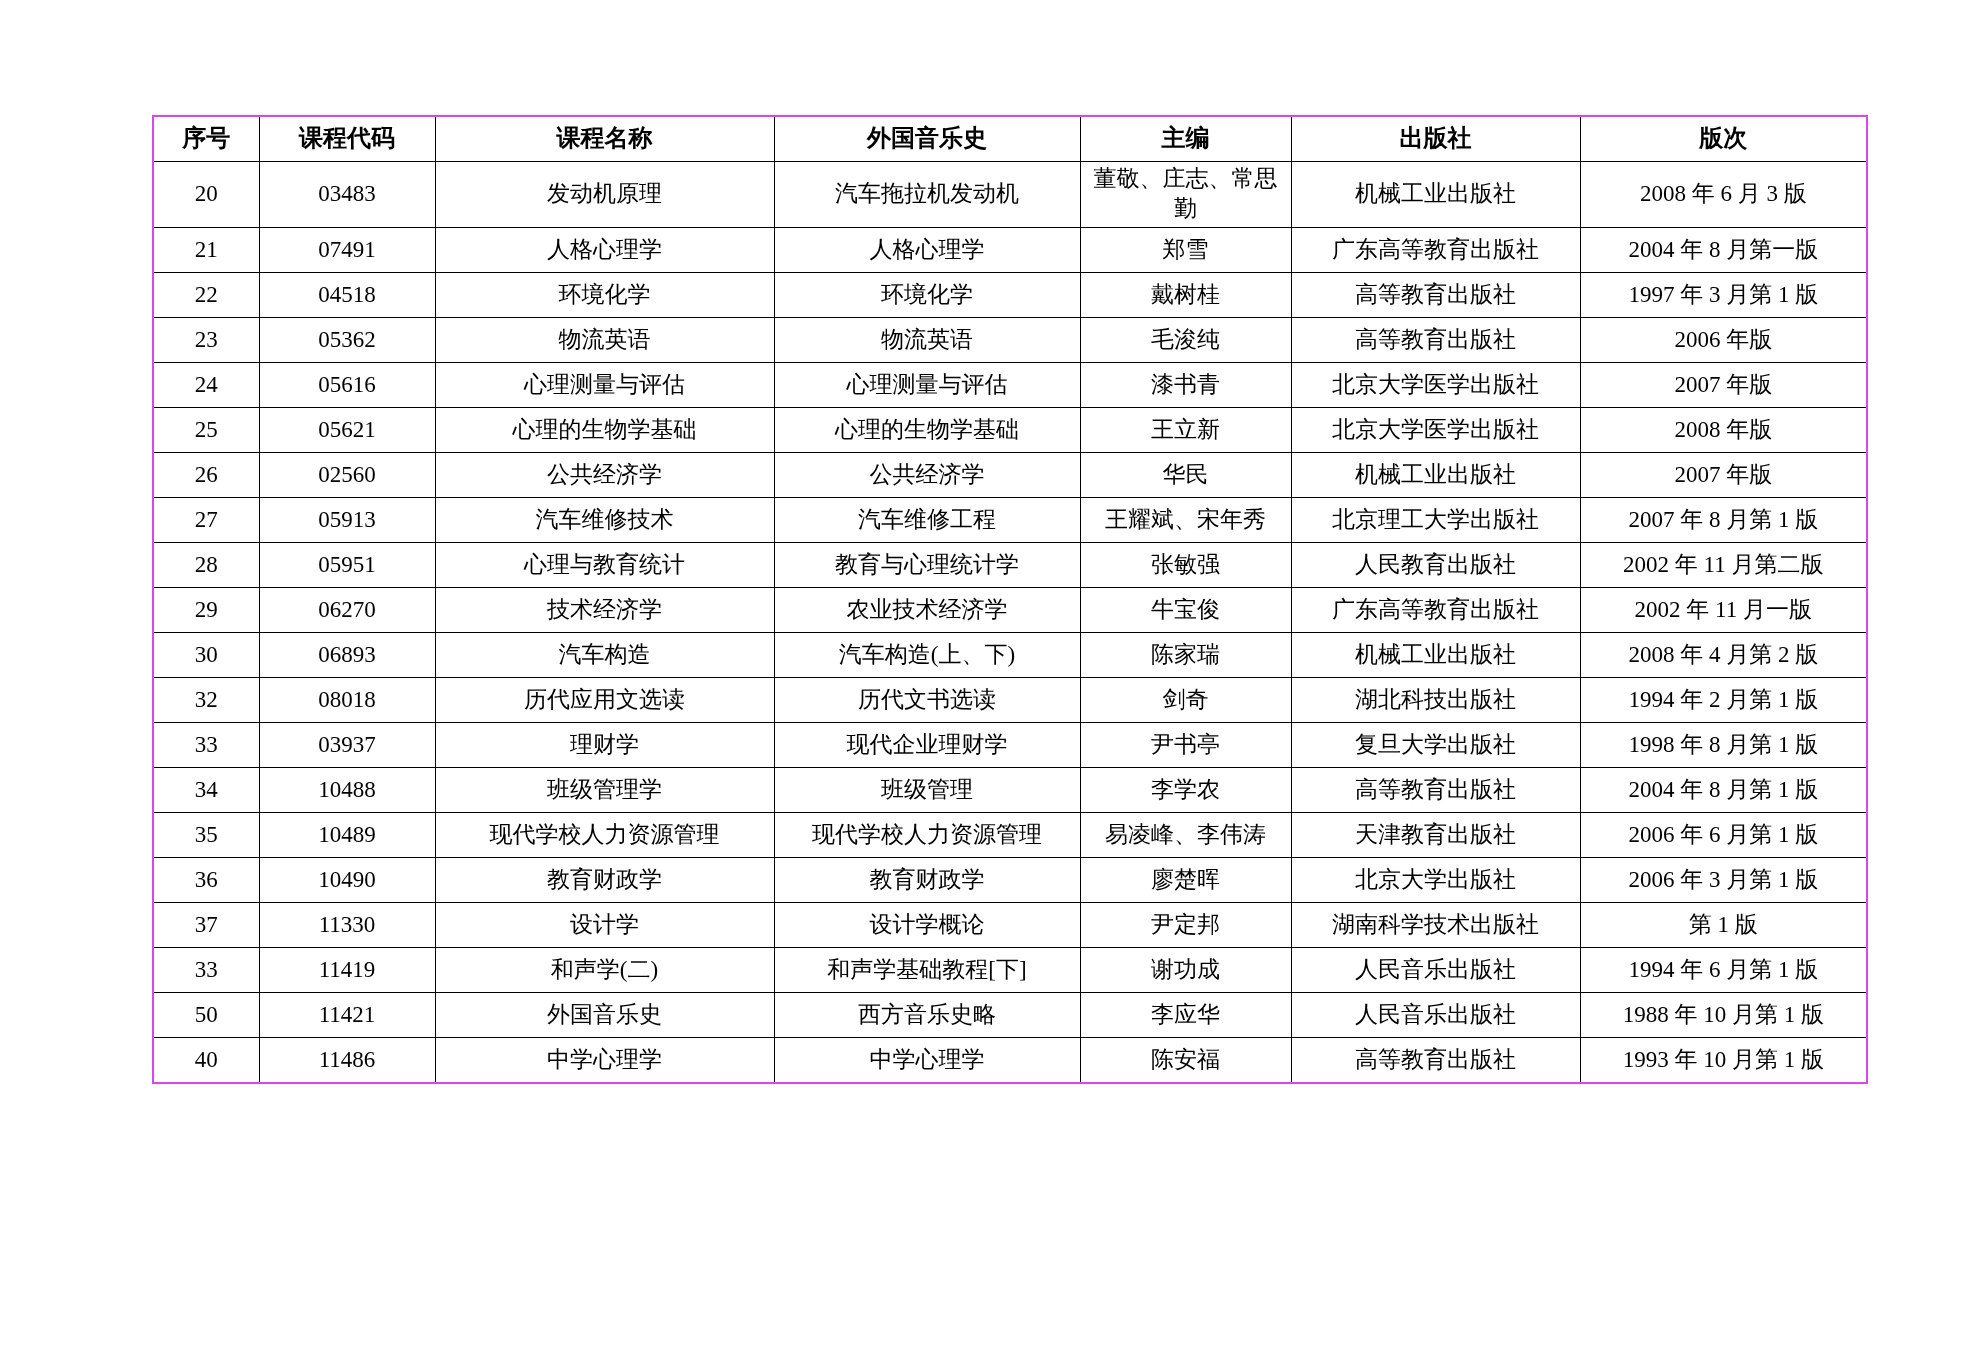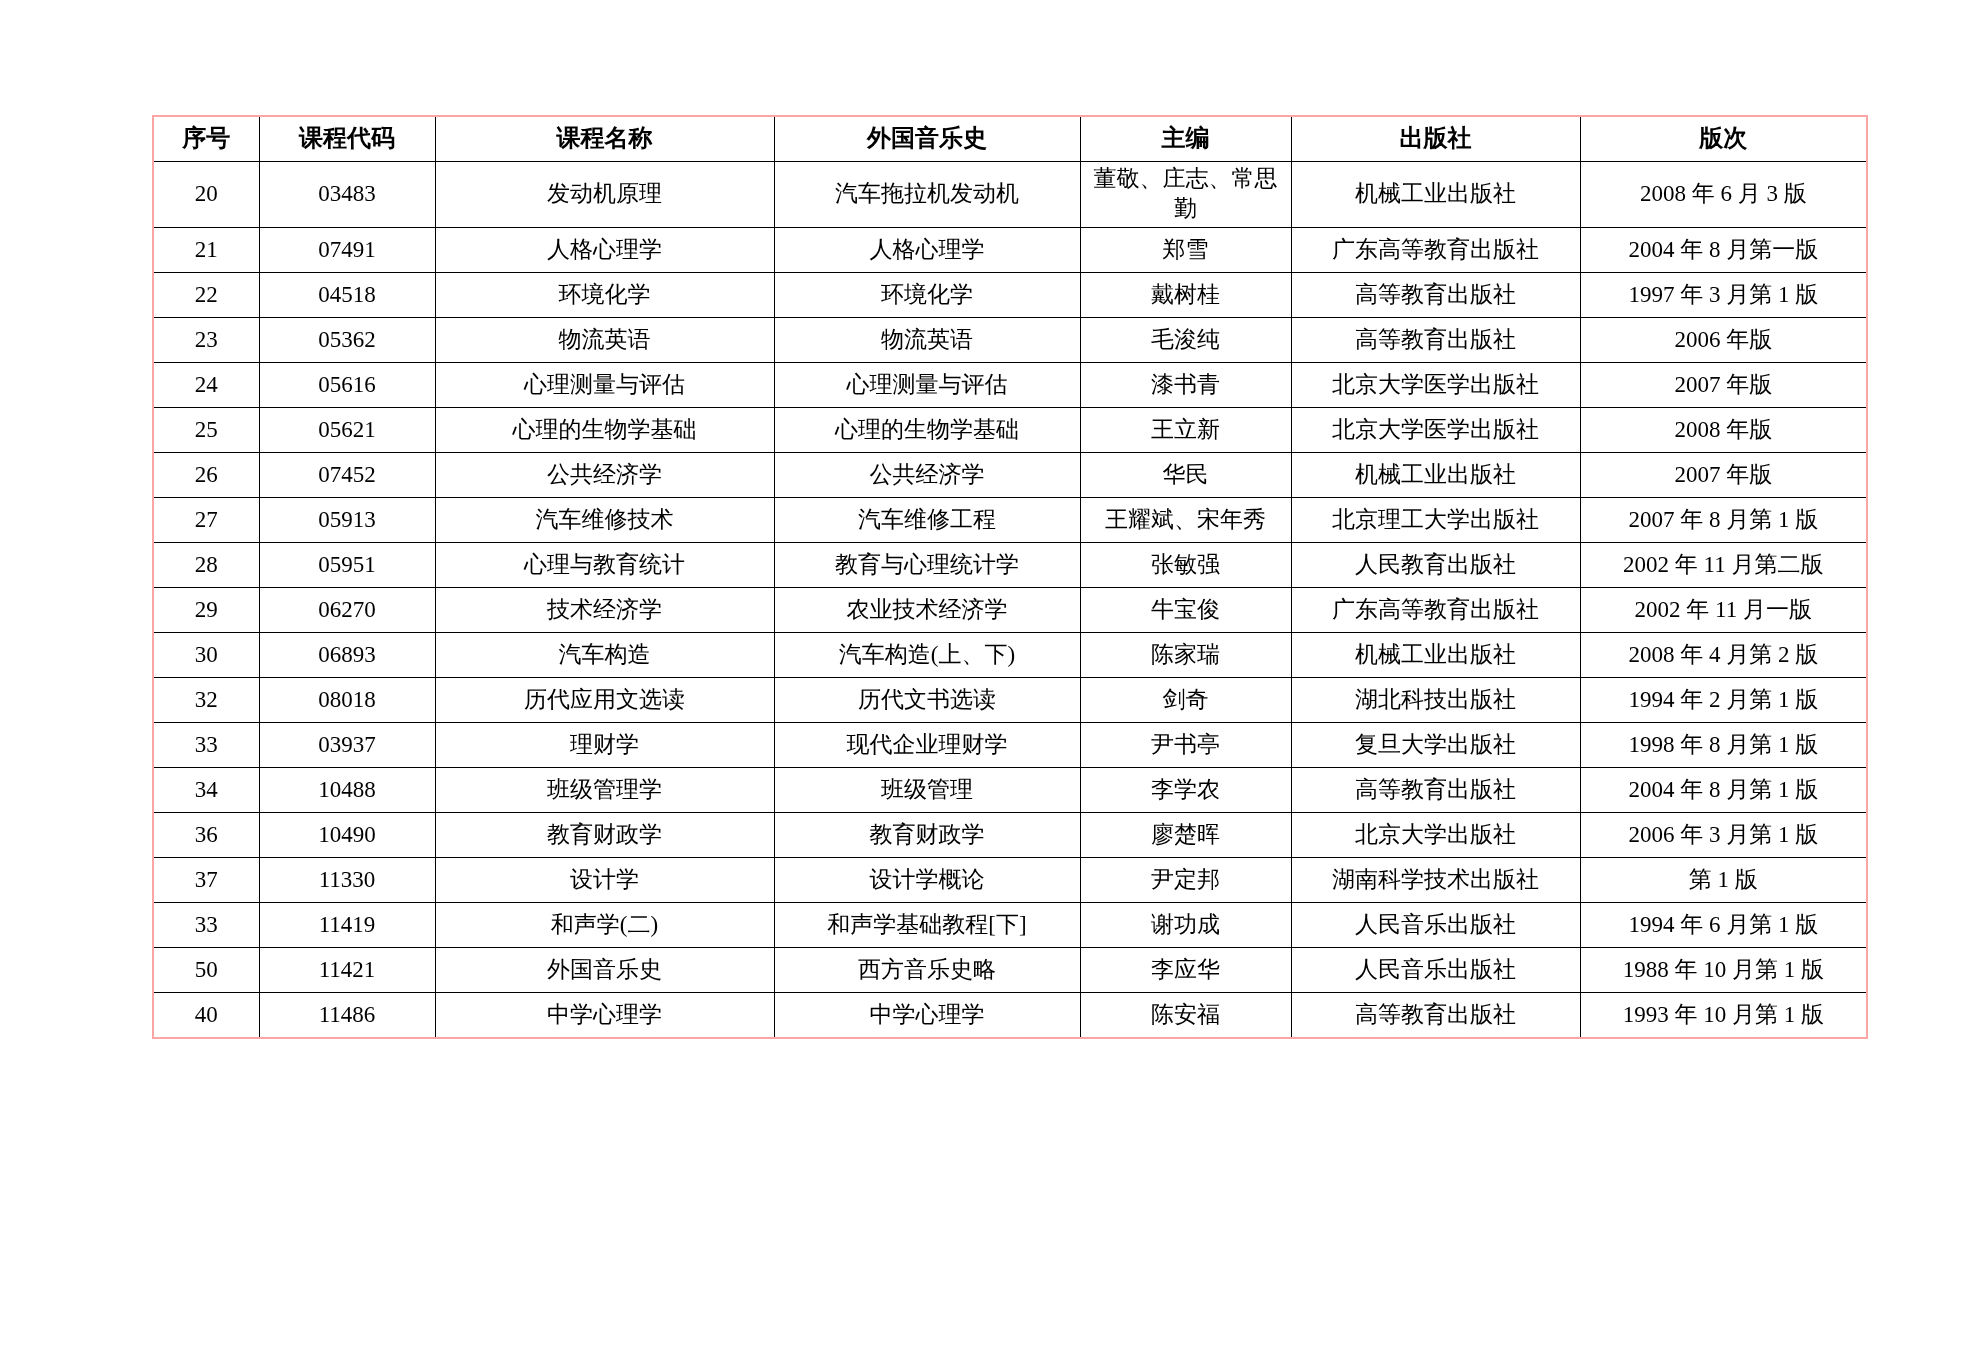--- a/index.html
+++ b/index.html
@@ -16,21 +16,21 @@
     background: #ffffff;
     overflow: hidden;
   }
   table.course-table {
     position: absolute;
     left: 152px;
     top: 115px;
     width: 1714px;
     border-collapse: collapse;
     table-layout: fixed;
-    border: 2px solid #fca5a5;
+    border: 2px solid #d946ef;
   }
   .course-table th,
   .course-table td {
     border: 1px solid #000000;
     text-align: center;
     vertical-align: middle;
     padding: 2px 6px;
     line-height: 1.32;
     overflow-wrap: break-word;
     word-break: break-all;
@@ -120,21 +120,21 @@
     <td>25</td>
     <td>05621</td>
     <td>心理的生物学基础</td>
     <td>心理的生物学基础</td>
     <td>王立新</td>
     <td>北京大学医学出版社</td>
     <td>2008 年版</td>
   </tr>
         <tr>
     <td>26</td>
-    <td>07452</td>
+    <td>02560</td>
     <td>公共经济学</td>
     <td>公共经济学</td>
     <td>华民</td>
     <td>机械工业出版社</td>
     <td>2007 年版</td>
   </tr>
         <tr>
     <td>27</td>
     <td>05913</td>
     <td>汽车维修技术</td>
@@ -191,20 +191,29 @@
         <tr>
     <td>34</td>
     <td>10488</td>
     <td>班级管理学</td>
     <td>班级管理</td>
     <td>李学农</td>
     <td>高等教育出版社</td>
     <td>2004 年 8 月第 1 版</td>
   </tr>
         <tr>
+    <td>35</td>
+    <td>10489</td>
+    <td>现代学校人力资源管理</td>
+    <td>现代学校人力资源管理</td>
+    <td>易凌峰、李伟涛</td>
+    <td>天津教育出版社</td>
+    <td>2006 年 6 月第 1 版</td>
+  </tr>
+        <tr>
     <td>36</td>
     <td>10490</td>
     <td>教育财政学</td>
     <td>教育财政学</td>
     <td>廖楚晖</td>
     <td>北京大学出版社</td>
     <td>2006 年 3 月第 1 版</td>
   </tr>
         <tr>
     <td>37</td>

